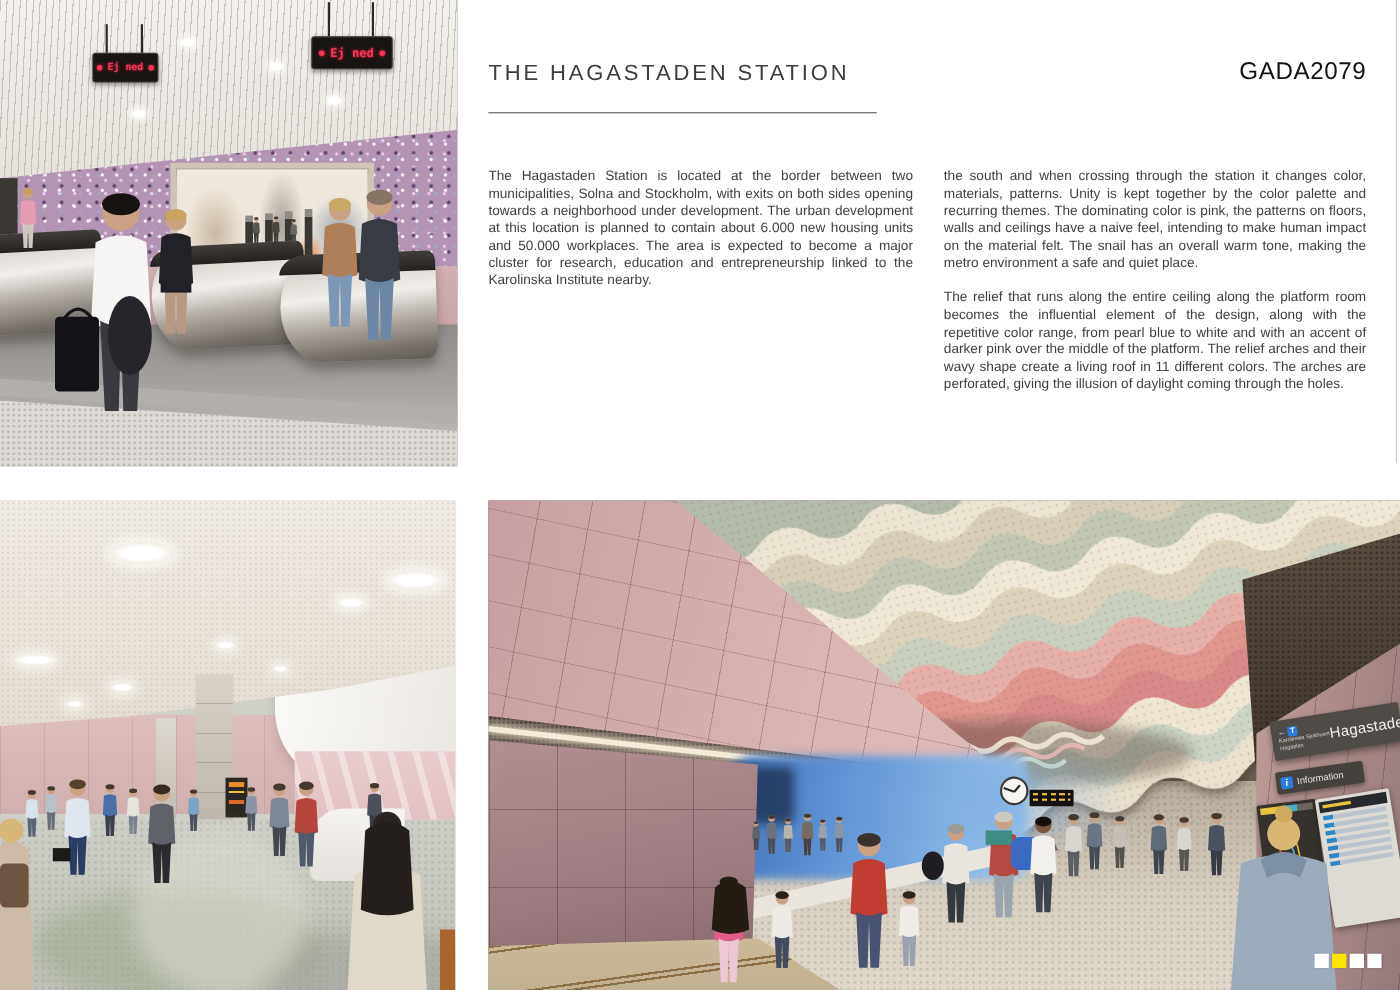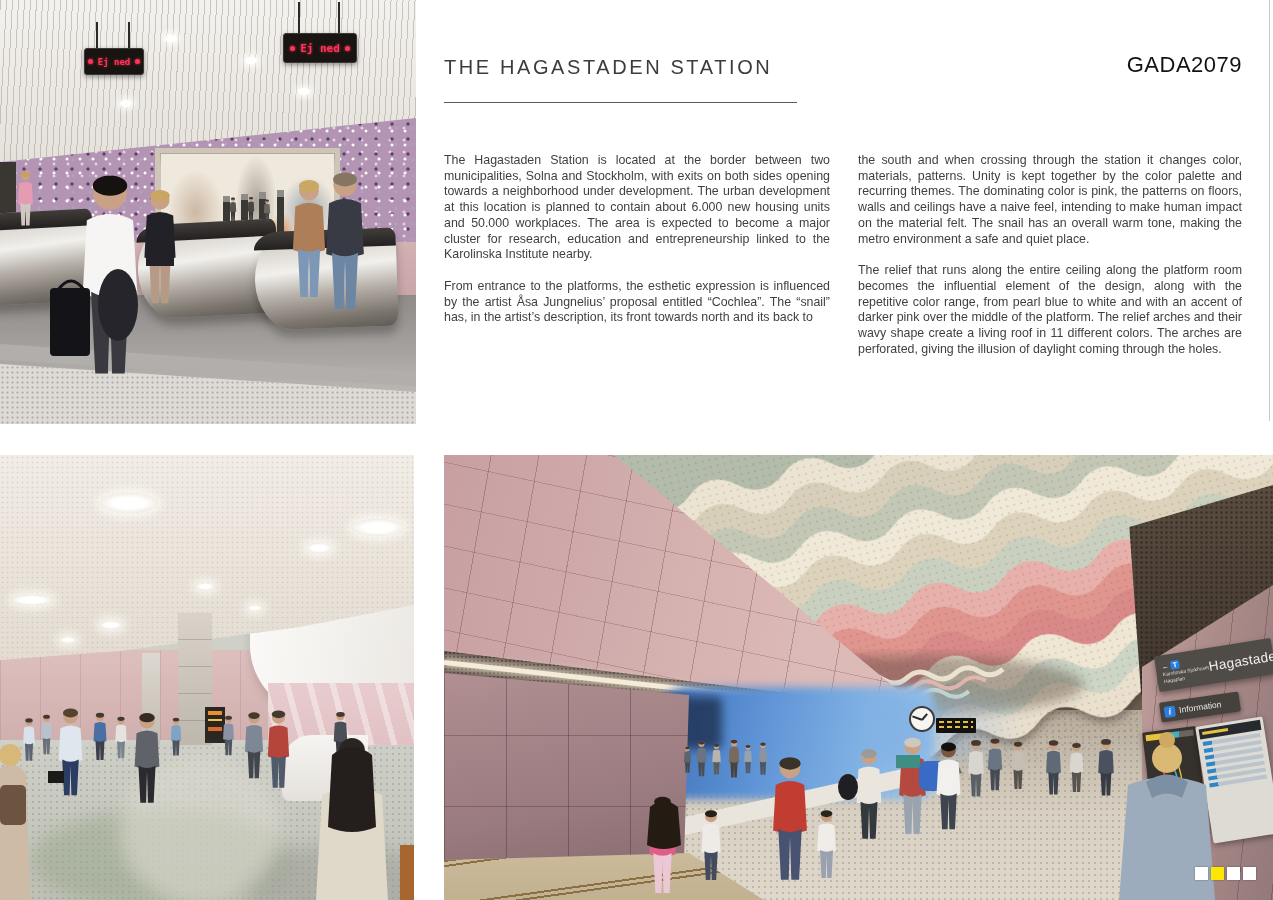--- a/index.html
+++ b/index.html
@@ -202,21 +202,20 @@
     </defs>
   </svg>
 
   <div class="ab code">GADA2079</div>
   <div class="ab title">THE HAGASTADEN STATION</div>
   <div class="ab title-rule"></div>
   <div class="ab vline"></div>
 
   <div class="col col-l">
     <p>The Hagastaden Station is located at the border between two municipalities, Solna and Stockholm, with exits on both sides opening towards a neighborhood under development. The urban development at this location is planned to contain about 6.000 new housing units and 50.000 workplaces. The area is expected to become a major cluster for research, education and entrepreneurship linked to the Karolinska Institute nearby.</p>
-    <p>From entrance to the platforms, the esthetic expression is influenced by the artist Åsa Jungnelius’ proposal entitled “Cochlea”. The “snail” has, in the artist’s description, its front towards north and its back to</p>
   </div>
   <div class="col col-r">
     <p>the south and when crossing through the station it changes color, materials, patterns. Unity is kept together by the color palette and recurring themes. The dominating color is pink, the patterns on floors, walls and ceilings have a naive feel, intending to make human impact on the material felt. The snail has an overall warm tone, making the metro environment a safe and quiet place.</p>
     <p>The relief that runs along the entire ceiling along the platform room becomes the influential element of the design, along with the repetitive color range, from pearl blue to white and with an accent of darker pink over the middle of the platform. The relief arches and their wavy shape create a living roof in 11 different colors. The arches are perforated, giving the illusion of daylight coming through the holes.</p>
   </div>
 
   <div class="photo" id="ph-en">
     <div class="ab en-mosaic"></div>
     <div class="ab en-wallpink"></div>
     <div class="ab en-ceil"></div>

